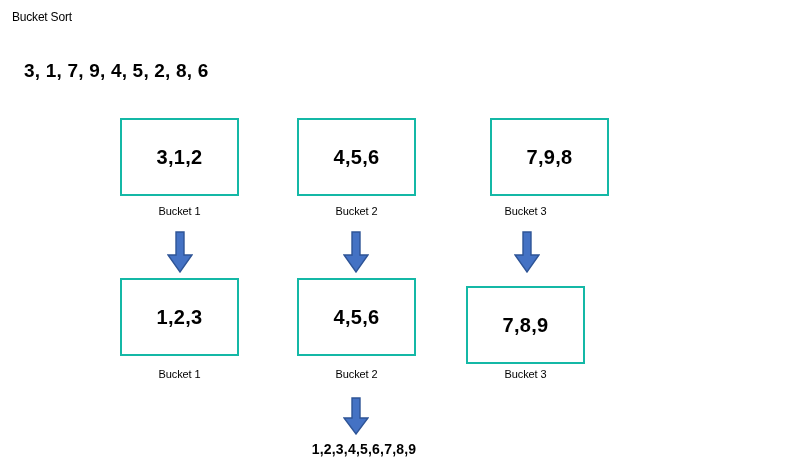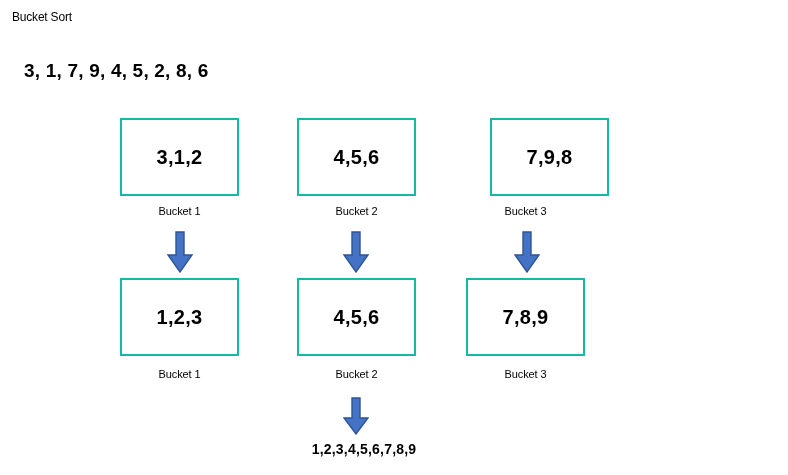--- a/index.html
+++ b/index.html
@@ -142,21 +142,21 @@
   <div class="abs bucket-box" style="left:120px; top:278px;text-align:right;">
     <span class="bucket-value">1,2,3</span>
   </div>
   <div class="abs bucket-label" style="left:120px; top:366px;">Bucket 1</div>
 
   <div class="abs bucket-box" style="left:297px; top:278px;">
     <span class="bucket-value">4,5,6</span>
   </div>
   <div class="abs bucket-label" style="left:297px; top:366px;">Bucket 2</div>
 
-  <div class="abs bucket-box" style="left:466px; top:278px;">
+  <div class="abs bucket-box" style="left:466px; top:286px;">
     <span class="bucket-value">7,8,9</span>
   </div>
   <div class="abs bucket-label" style="left:466px; top:366px;">Bucket 3</div>
 
   <div class="abs arrow-down" style="left:343px; top:397px; height:38px;">
     <svg viewBox="0 0 26 38" xmlns="http://www.w3.org/2000/svg">
       <polygon points="9,1 17,1 17,21 25,21 13,37 1,21 9,21" fill="#4472C4" stroke="#2E5496" stroke-width="1.4" stroke-linejoin="miter"></polygon>
     </svg>
   </div>
 

